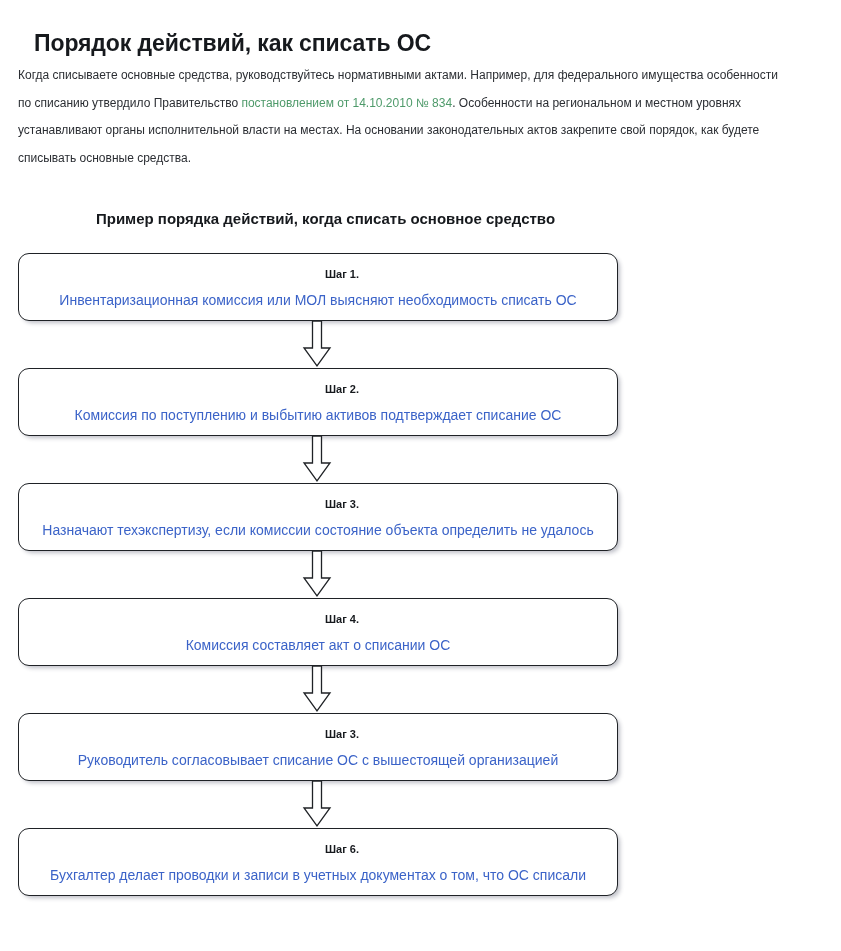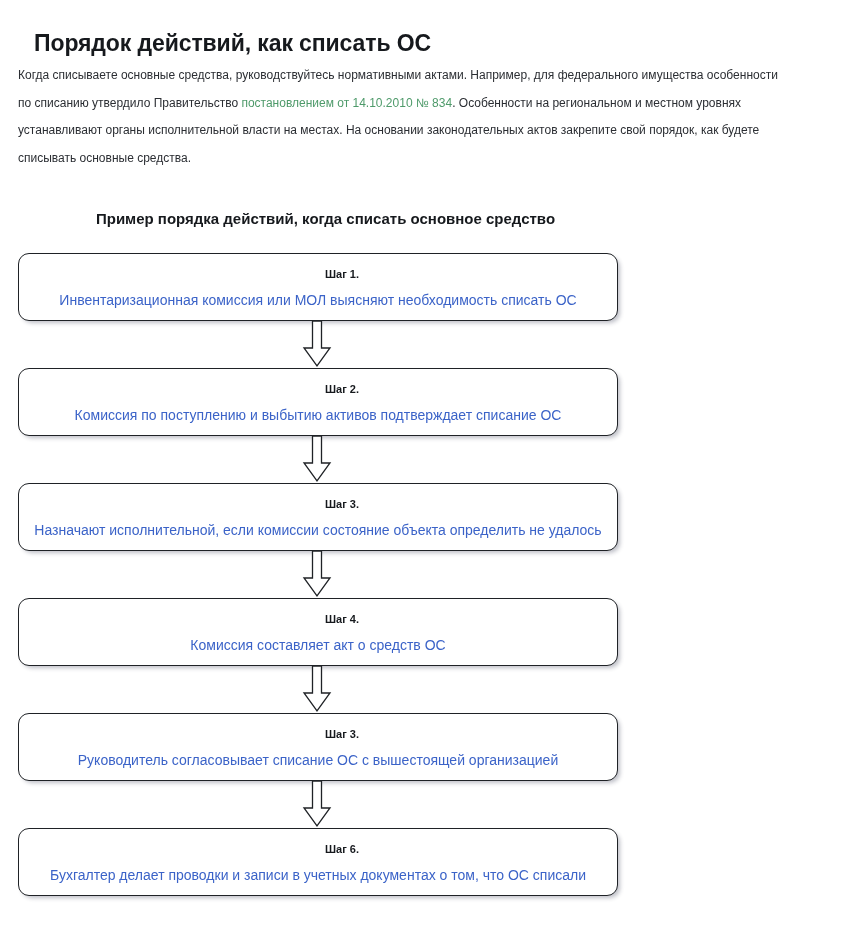--- a/index.html
+++ b/index.html
@@ -177,32 +177,32 @@
       </div>
 
       <div class="connector">
         <svg class="arrow-wrap" viewBox="0 0 36 47">
           <polygon points="13.5,0 22.5,0 22.5,27 31,27 18,45 5,27 13.5,27" fill="#ffffff" stroke="#1f2226" stroke-width="1.3" stroke-linejoin="miter"></polygon>
         </svg>
       </div>
 
       <div class="step-box">
         <div class="step-label">Шаг 3.</div>
-        <div class="step-desc">Назначают исполнительной, если комиссии состояние объекта определить не удалось</div>
+        <div class="step-desc">Назначают техэкспертизу, если комиссии состояние объекта определить не удалось</div>
       </div>
 
       <div class="connector">
         <svg class="arrow-wrap" viewBox="0 0 36 47">
           <polygon points="13.5,0 22.5,0 22.5,27 31,27 18,45 5,27 13.5,27" fill="#ffffff" stroke="#1f2226" stroke-width="1.3" stroke-linejoin="miter"></polygon>
         </svg>
       </div>
 
       <div class="step-box">
         <div class="step-label">Шаг 4.</div>
-        <div class="step-desc">Комиссия составляет акт о средств ОС</div>
+        <div class="step-desc">Комиссия составляет акт о списании ОС</div>
       </div>
 
       <div class="connector">
         <svg class="arrow-wrap" viewBox="0 0 36 47">
           <polygon points="13.5,0 22.5,0 22.5,27 31,27 18,45 5,27 13.5,27" fill="#ffffff" stroke="#1f2226" stroke-width="1.3" stroke-linejoin="miter"></polygon>
         </svg>
       </div>
 
       <div class="step-box">
         <div class="step-label">Шаг 3.</div>

